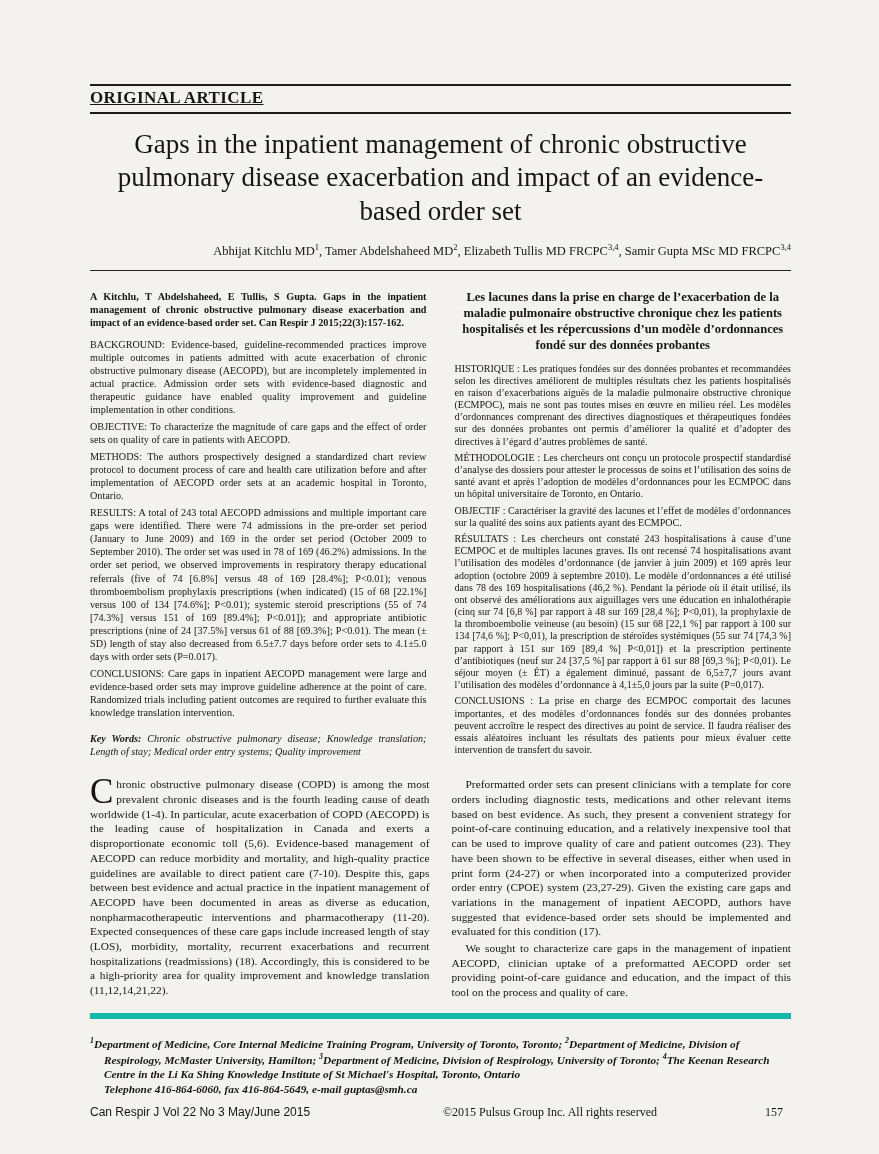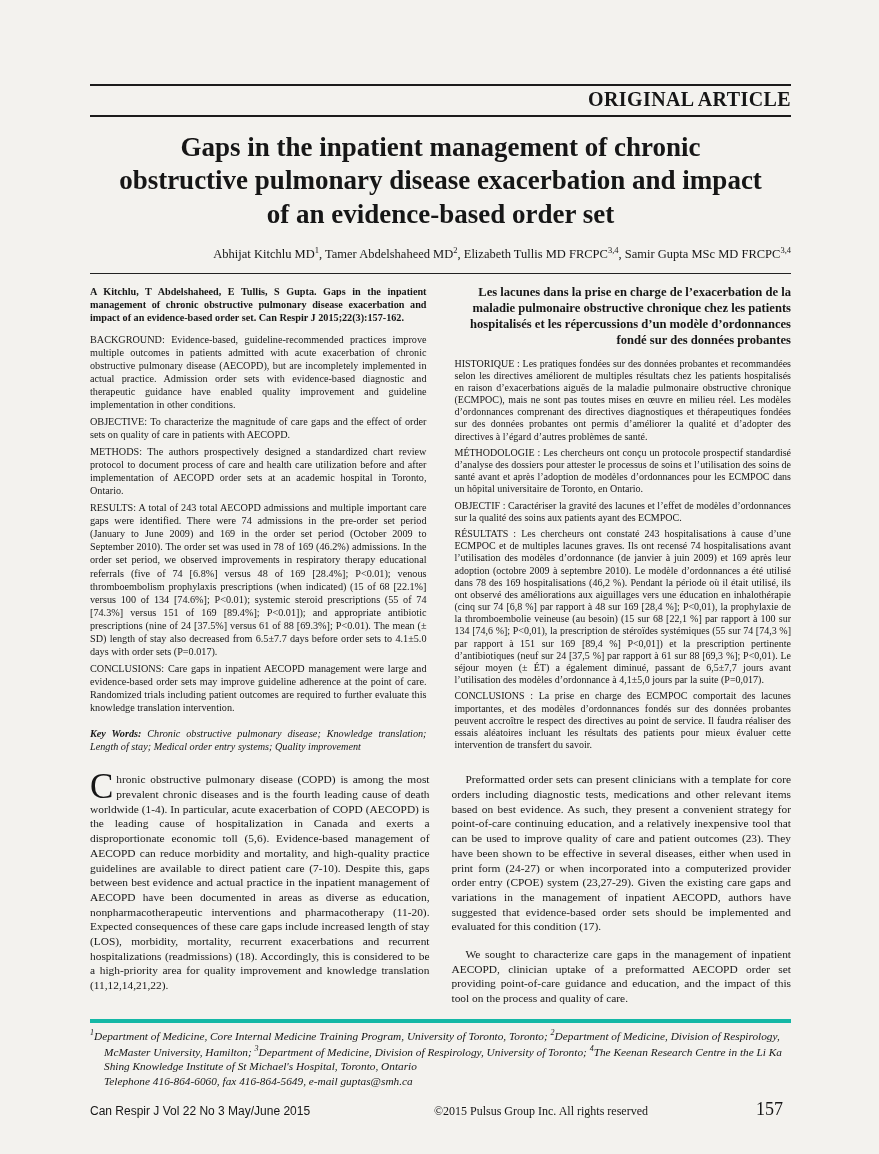--- a/index.html
+++ b/index.html
@@ -10,61 +10,61 @@
     margin:0 auto;
     background:#f3f2ee;
     color:#161616;
     font-family:"Liberation Serif", serif;
     overflow:hidden;
   }
   .content { padding:84px 88px 0 90px; }
   .rule { background:#1b1b1b; height:2px; }
   .rule.thin { height:1px; background:#222; }
   .section-label {
-    text-align:right; font-weight:bold; font-size:20px;
-    letter-spacing:.4px; padding:2px 0 4px;
+    text-align:left; font-weight:bold; font-size:17px;
+    letter-spacing:.4px; padding:2px 0 4px;text-decoration:underline;
   }
   .title {
-    text-align:center; font-size:27px; font-weight:bold;
+    text-align:center; font-size:27px; font-weight:normal;
     line-height:1.24; margin:14px 26px 13px;
   }
   .authors { text-align:right; font-size:12.5px; margin-bottom:11px; }
   .authors sup { font-size:8.5px; }
-  .abstract-row { display:flex; gap:28px; margin-top:11px; }
+  .abstract-row { display:flex; gap:28px; margin-top:19px; }
   .col { flex:1 1 0; min-width:0; }
   .abstract-en { font-size:10.2px; line-height:1.28; text-align:justify; }
   .citation { font-weight:bold; margin-bottom:9px; }
   .abs { margin-bottom:4px; }
   .abs-label { font-weight:normal; }
   .keywords { margin-top:13px; font-style:italic; }
   .kw-label { font-weight:bold; }
   .abstract-fr { font-size:10px; line-height:1.22; text-align:justify; }
-  .fr-title { font-size:12.6px; font-weight:bold; line-height:1.27; text-align:right; margin-bottom:9px; }
+  .fr-title { font-size:12.6px; font-weight:bold; line-height:1.27; text-align:center; margin-bottom:9px; }
   .body-row {
     display:flex; gap:22px; margin-top:17px;
     font-size:11.4px; line-height:1.29; text-align:justify;
   }
   .body-p.indent { text-indent:14px; }
-  .body-p + .body-p { margin-top:13px; }
+  .body-p + .body-p { margin-top:2px; }
   .dropcap { float:left; font-size:35px; line-height:28px; margin:1px 3px 0 0; }
   .footnotes {
-    margin-top:13px; border-top:4px solid #14b8a6; padding-top:5px;
-    font-style:italic; font-size:11.3px; line-height:1.32;
+    margin-top:13px; border-top:6px solid #14b8a6; padding-top:17px;
+    font-style:italic; font-size:11.3px; line-height:1.32;font-weight:bold;
   }
   .fn-aff { padding-left:14px; text-indent:-14px; }
   .fn-aff sup, .authors sup { vertical-align:super; }
   .fn-aff sup { font-size:8px; font-style:italic; }
   .fn-tel { padding-left:14px; }
   .footer {
     position:absolute; left:90px; right:96px; bottom:34px;
     display:flex; align-items:baseline; font-size:12px;
   }
   .footer-left { font-family:"Liberation Sans", sans-serif; font-size:12px; }
   .footer-center { margin-left:auto; font-size:12px;margin-top:48px; }
-  .footer-right { margin-left:108px; font-size:18px; }
+  .footer-right { margin-left:108px; font-size:12px; }
 </style>
 </head>
 <body>
 
 <div class="page">
   <div class="content">
 
     <div class="rule"></div>
     <div class="section-label">ORIGINAL ARTICLE</div>
     <div class="rule"></div>

